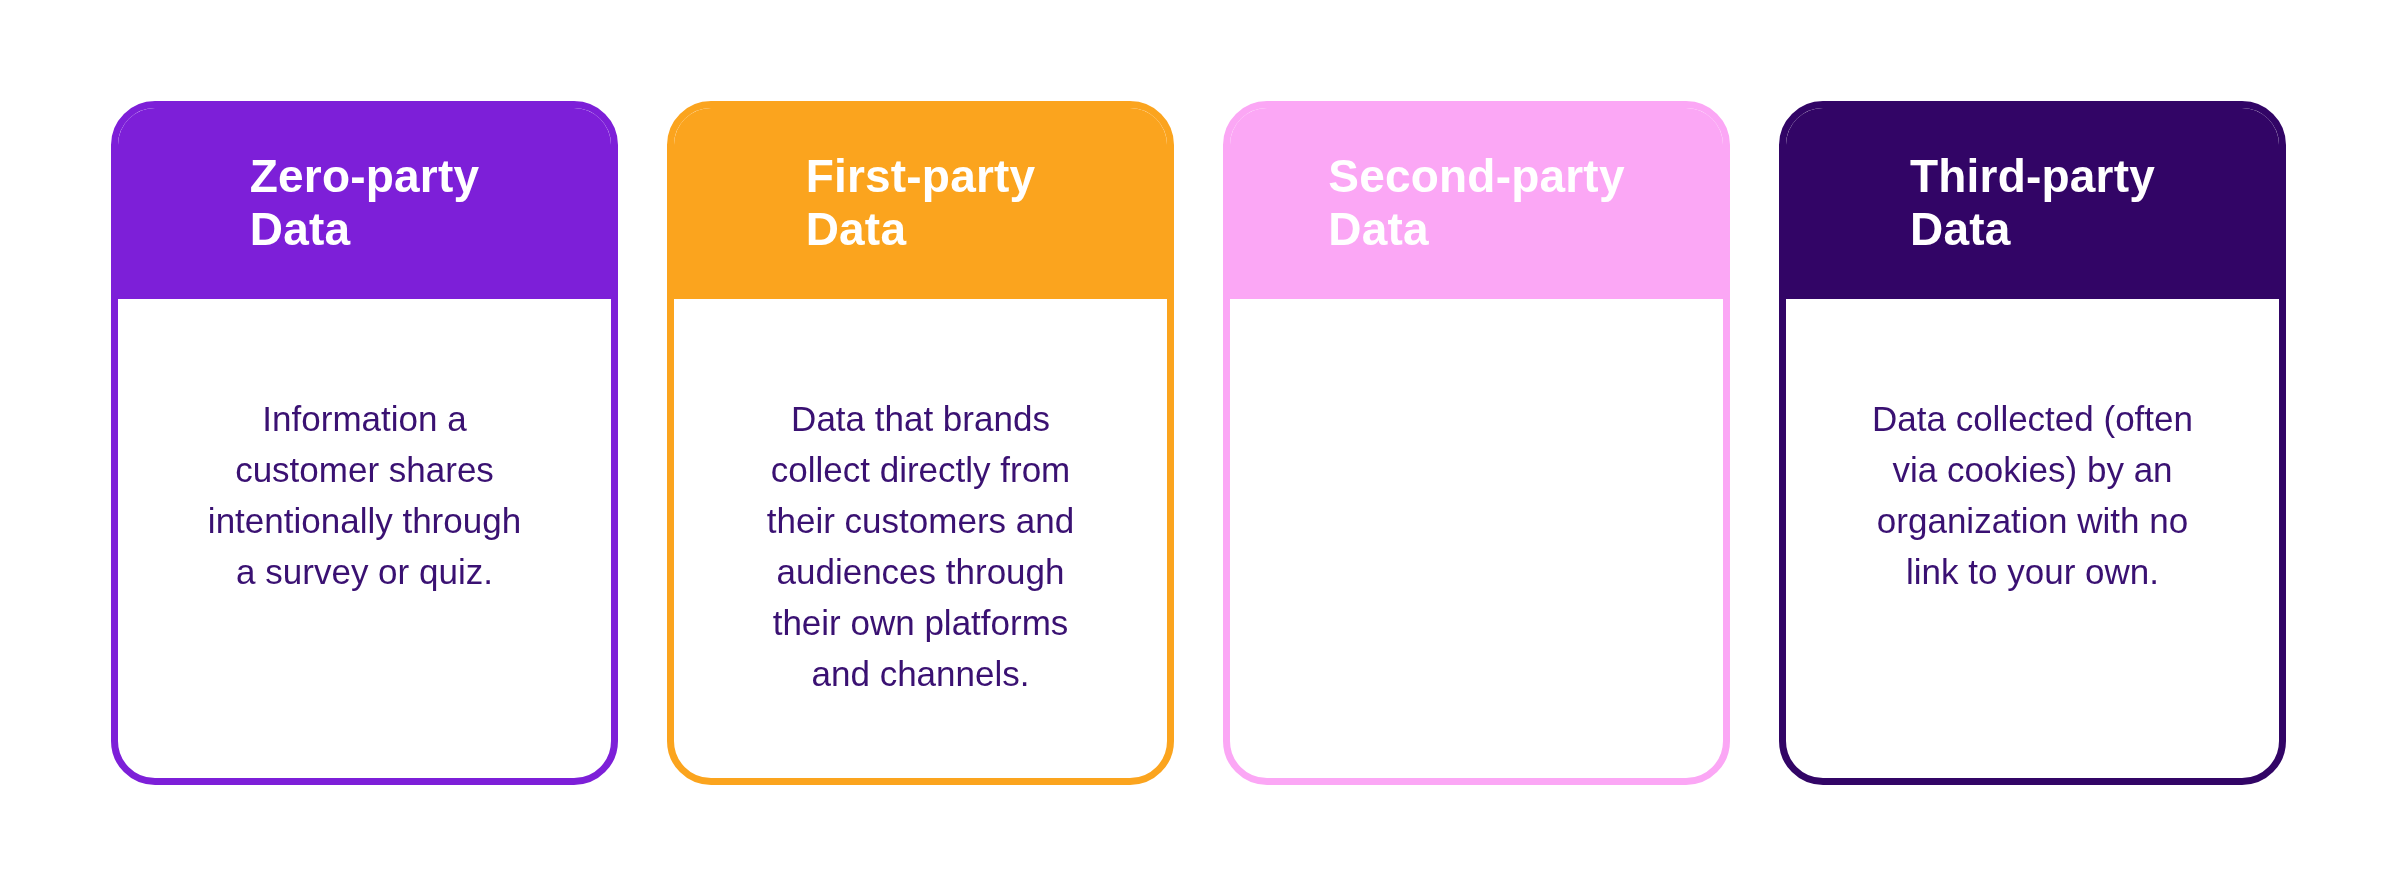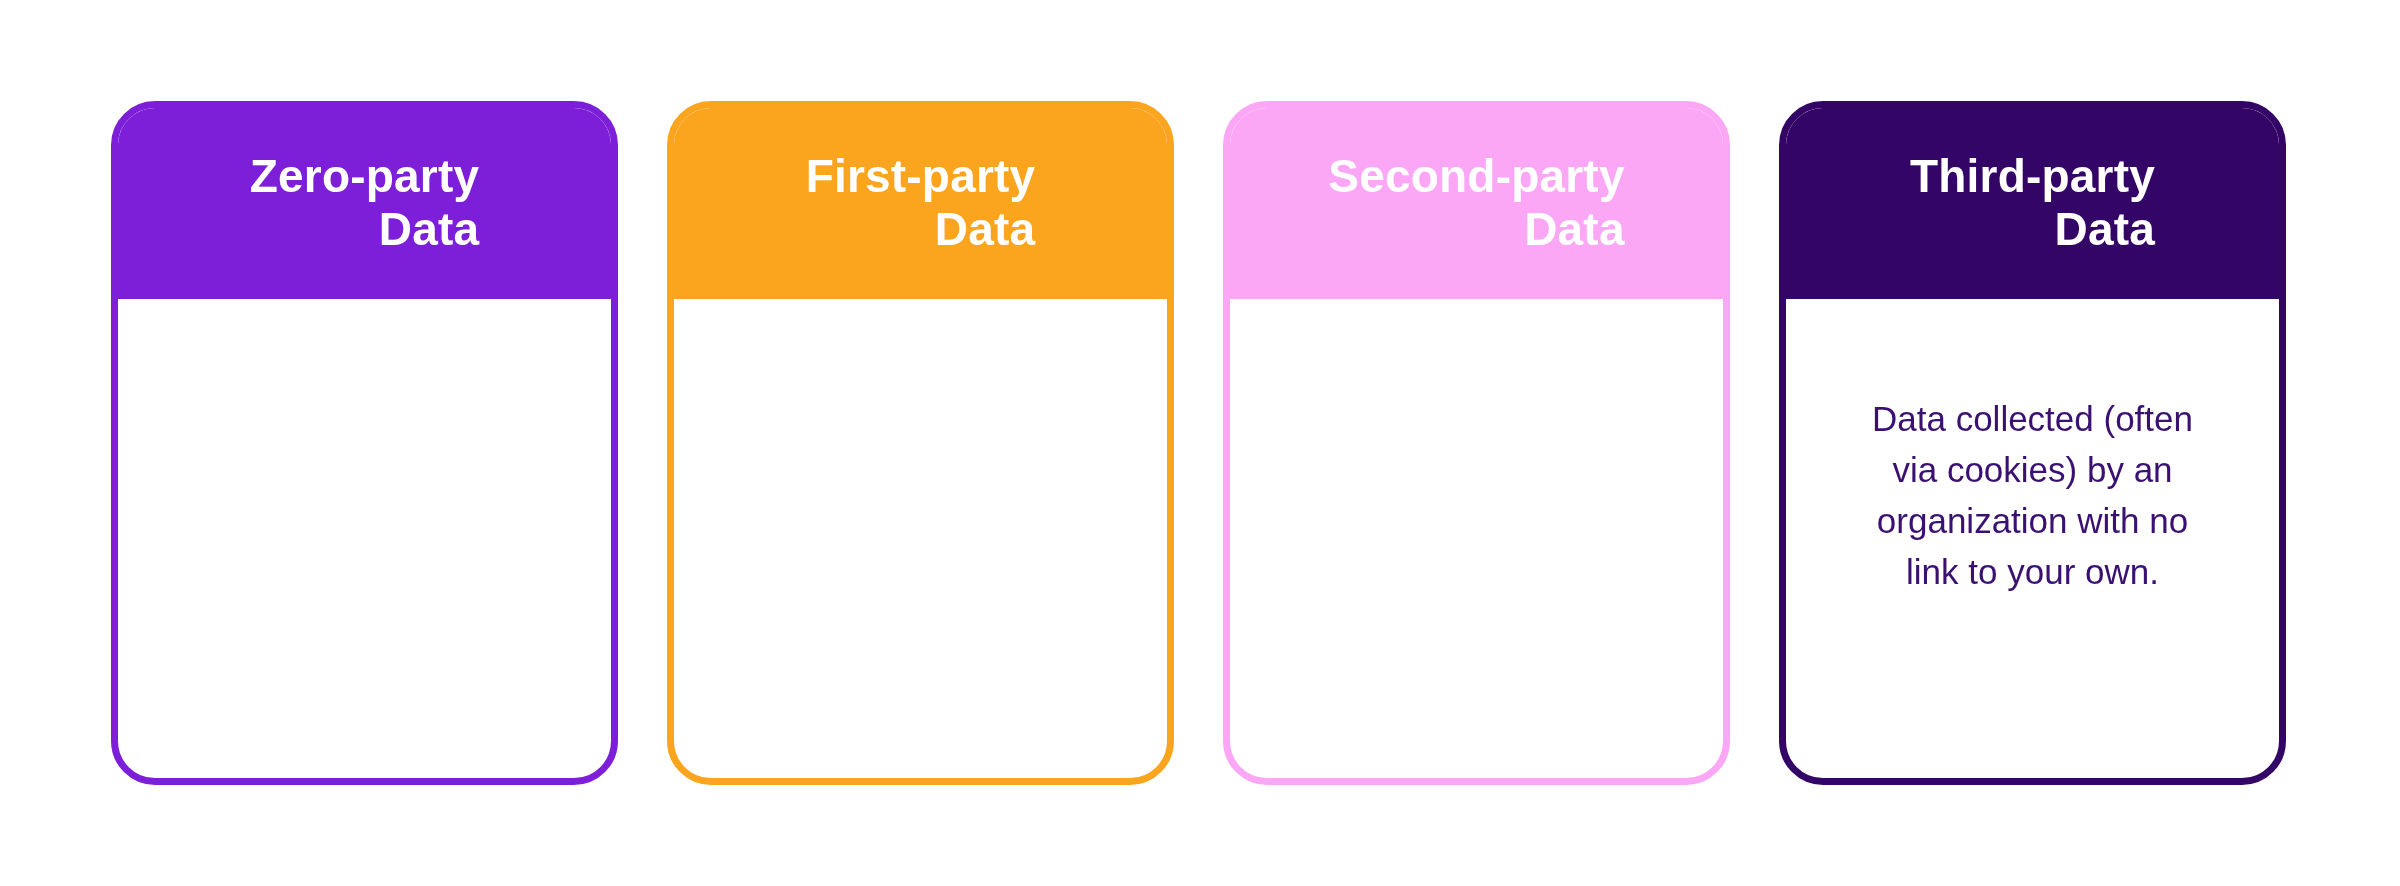--- a/index.html
+++ b/index.html
@@ -39,21 +39,21 @@
     border-radius: 37px 37px 0 0;
     display: flex;
     align-items: center;
     justify-content: center;
   }
   .card-title {
     color: var(--title-color);
     font-size: 46px;
     font-weight: bold;
     line-height: 53px;
-    text-align: right;
+    text-align: left;
     white-space: pre-line;
     letter-spacing: 0.2px;
   }
   .card-body {
     box-sizing: border-box;
     padding: 94px 24px 0 24px;
     text-align: center;
   }
   .card-description {
     color: var(--body-color);
@@ -65,26 +65,40 @@
 </head>
 <body style="background: rgb(255, 255, 255);">
 
 <div class="cards-row">
 
   <div class="card" style="--accent: #7D1FD8; --title-color: #FFFFFF; --body-color: #3A1172;">
     <div class="card-header">
       <div class="card-title">Zero-party
 Data</div>
     </div>
+    <div class="card-body">
+      <div class="card-description">Information a
+customer shares
+intentionally through
+a survey or quiz.</div>
+    </div>
   </div>
 
   <div class="card" style="--accent: #FBA41E; --title-color: #FFFFFF; --body-color: #3A1172;">
     <div class="card-header">
       <div class="card-title">First-party
 Data</div>
+    </div>
+    <div class="card-body">
+      <div class="card-description">Data that brands
+collect directly from
+their customers and
+audiences through
+their own platforms
+and channels.</div>
     </div>
   </div>
 
   <div class="card" style="--accent: #FBA7F5; --title-color: #FFFFFF; --body-color: #3A1172;">
     <div class="card-header">
       <div class="card-title">Second-party
 Data</div>
     </div>
   </div>
 

